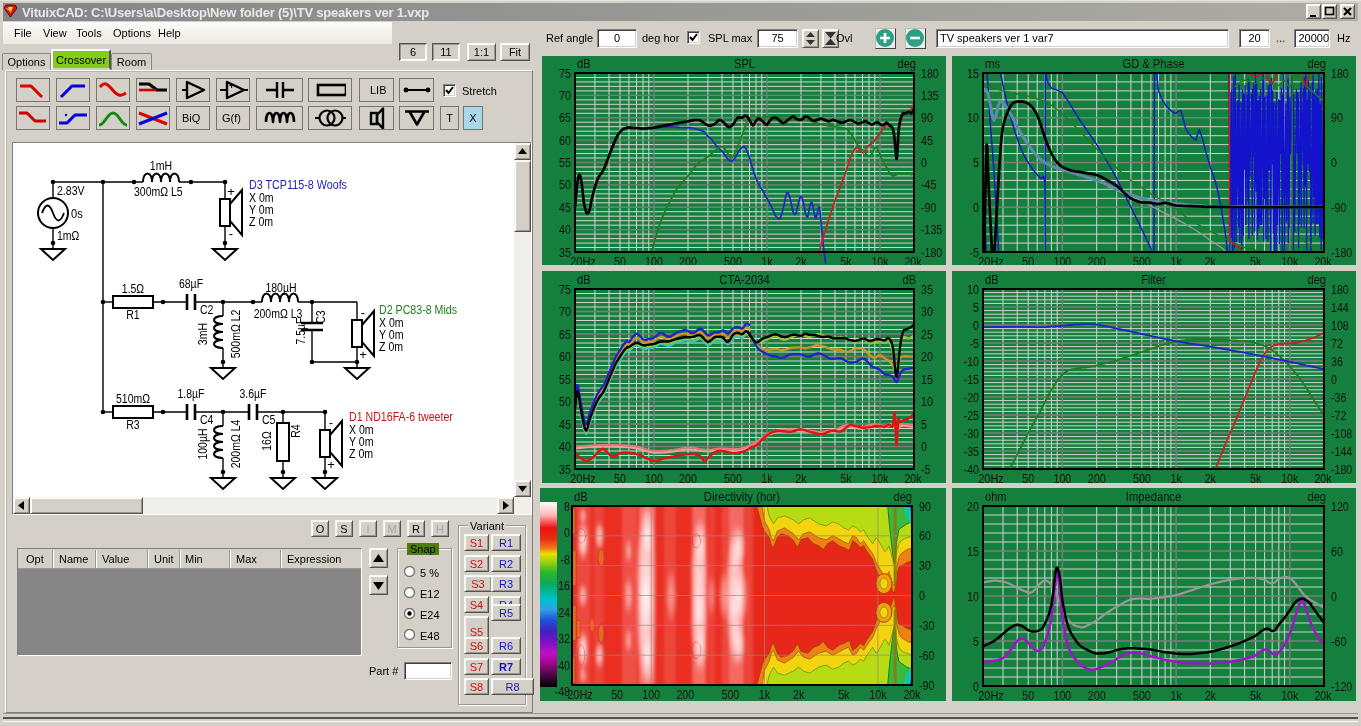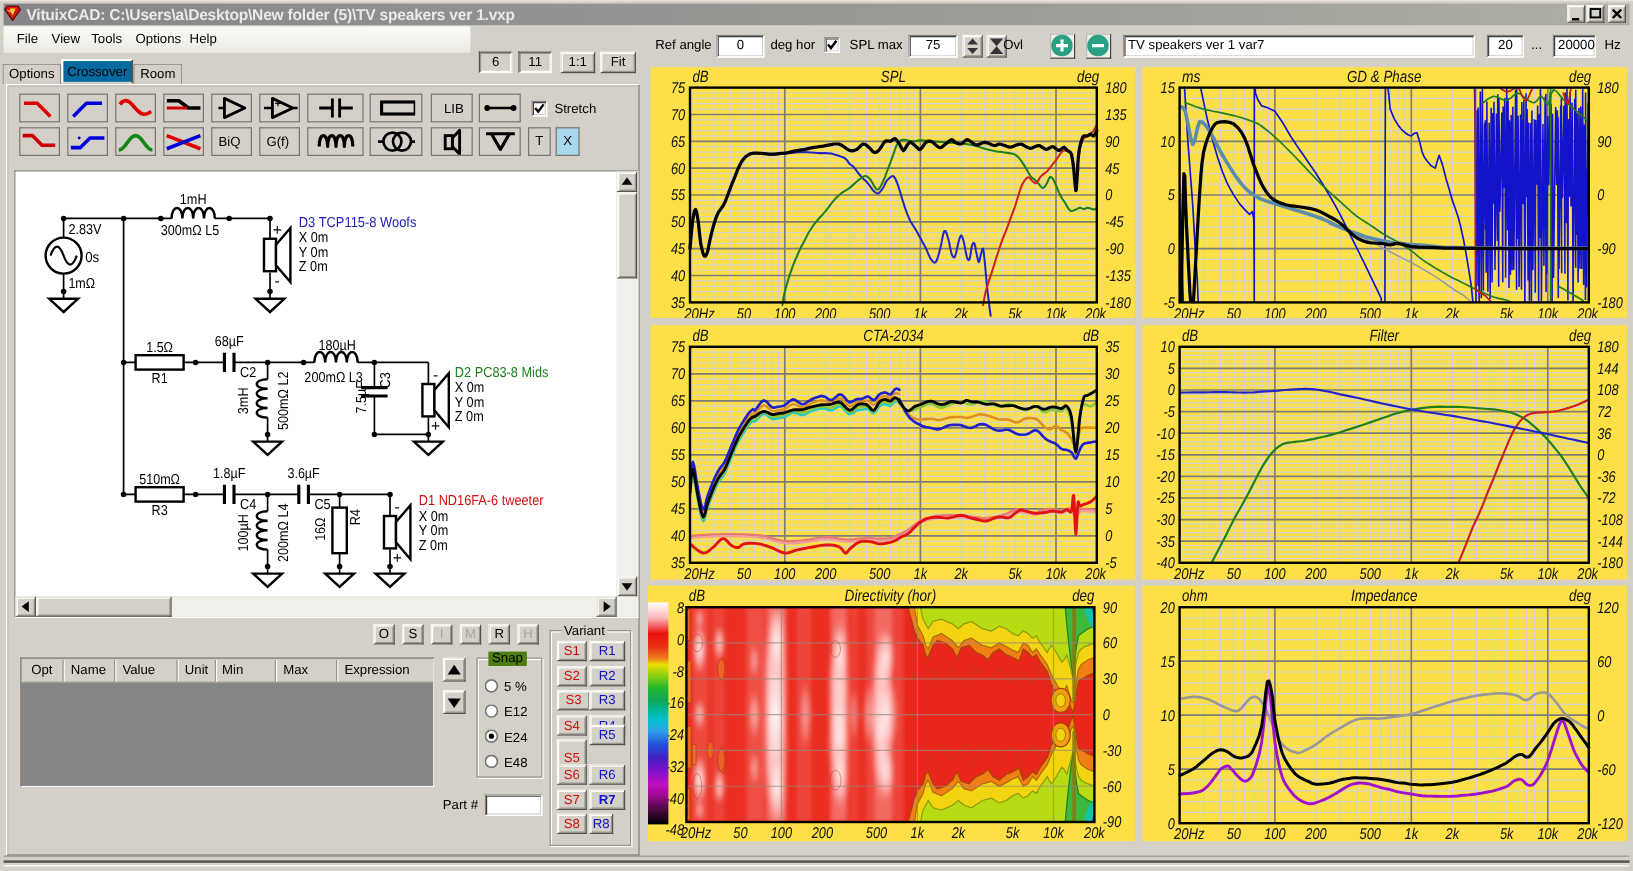--- a/index.html
+++ b/index.html
@@ -3,21 +3,21 @@
 * { margin:0; padding:0; box-sizing:border-box; }
 html,body { width:1361px; height:726px; overflow:hidden; }
 body { background:#d4d0c8; font-family:"Liberation Sans",sans-serif; font-size:11px; color:#000; position:relative; }
 .abs { position:absolute; }
 .raised { background:#d4d0c8; border:1px solid; border-color:#f7f5f0 #55534e #55534e #f7f5f0; box-shadow: inset 1px 1px 0 #fff, inset -1px -1px 0 #9a968e; }
 .sunk3d { border:1px solid; border-color:#55534e #f7f5f0 #f7f5f0 #55534e; box-shadow: inset 1px 1px 0 #9a968e, inset -1px -1px 0 #fff; }
 .btn { display:flex; align-items:center; justify-content:center; }
 .input { background:#fff; border:1px solid; border-color:#808080 #fff #fff #808080; box-shadow: inset 1px 1px 0 #404040, inset -1px -1px 0 #d4d0c8; }
 .tbtn { background:#d4d0c8; border:1px solid #77756f; display:flex; align-items:center; justify-content:center; }
 .gb { border:1px solid #9a968e; box-shadow:1px 1px 0 #fff, inset 1px 1px 0 #fff; }
-.panel { background:#fde047; position:absolute;font-style:italic; }
+.panel { background:#15803d; position:absolute; }
 svg text { font-family:"Liberation Sans",sans-serif; }
 </style></head><body>
 <div class="abs" style="left:0;top:0;width:1361px;height:3px;background:#d4d0c8;border-top:1px solid #e8e4dc"></div>
 <div class="abs" style="left:3px;top:3px;width:1355px;height:18px;background:linear-gradient(to right,#86868a,#9a9a96 55%,#aeaea6)"></div>
 <svg class="abs" style="left:3px;top:4px" width="15" height="14">
     <polygon points="3,1 12,1 14,4 7.5,13 1,4" fill="#d81414" stroke="#5a0505" stroke-width="1"></polygon>
     <polygon points="5,3 10,3 7.5,9" fill="#ffd020"></polygon>
     <polygon points="2.2,4.5 5.5,4.5 7,7" fill="#f8f0b0" opacity="0.7"></polygon>
   </svg>
 <div class="abs" style="left:22px;top:5px;font-weight:bold;font-size:13px;color:#e9e9e5;letter-spacing:-0.2px">VituixCAD: C:\Users\a\Desktop\New folder (5)\TV speakers ver 1.vxp</div>
@@ -65,21 +65,21 @@
       <circle cx="10" cy="10" r="9" fill="#2aa185"></circle>
       <path d="M5 10H15" stroke="#fff" stroke-width="2.6"></path>
     </svg></div>
 <div class="abs input" style="left:936px;top:29px;width:293px;height:19px;line-height:17px;padding-left:3px">TV speakers ver 1 var7</div>
 <div class="abs input" style="left:1239px;top:29px;width:31px;height:19px;text-align:center;line-height:17px">20</div>
 <div class="abs" style="left:1276px;top:32px">...</div>
 <div class="abs input" style="left:1294px;top:29px;width:36px;height:19px;text-align:right;line-height:17px">20000</div>
 <div class="abs" style="left:1337px;top:32px">Hz</div>
 <div class="abs" style="left:5px;top:70px;width:528px;height:643px;border:1px solid;border-color:#fff #807c74 #807c74 #fff;box-shadow:inset 1px 1px 0 #b8b4aa"></div>
 <div class="abs" style="left:2px;top:53px;width:49px;height:17px;background:#d4d0c8;border:1px solid #888;border-bottom:none;border-radius:2px 2px 0 0;text-align:center;padding-top:2px">Options</div>
-<div class="abs" style="left:51px;top:49px;width:60px;height:21px;background:#0369a1;border:2px solid;border-color:#fff #55534e #d4d0c8 #fff;border-radius:2px 2px 0 0;text-align:center;padding-top:3px;z-index:3">Crossover</div>
+<div class="abs" style="left:51px;top:49px;width:60px;height:21px;background:#84cc16;border:2px solid;border-color:#fff #55534e #d4d0c8 #fff;border-radius:2px 2px 0 0;text-align:center;padding-top:3px;z-index:3">Crossover</div>
 <div class="abs" style="left:111px;top:53px;width:41px;height:17px;background:#d4d0c8;border:1px solid #888;border-bottom:none;border-radius:2px 2px 0 0;text-align:center;padding-top:2px">Room</div>
 <div class="abs tbtn" style="left:16px;top:78px;width:34px;height:24px">
     <svg width="32" height="22">
       <path d="M3 7H14L25 18" stroke="#dd0000" stroke-width="3" fill="none" stroke-linejoin="round"></path>
     </svg>
   </div>
 <div class="abs tbtn" style="left:56px;top:78px;width:34px;height:24px">
     <svg width="32" height="22">
       <path d="M4 18L15 7H28" stroke="#0000dd" stroke-width="3" fill="none" stroke-linejoin="round"></path>
     </svg>
@@ -400,21 +400,21 @@
 <div class="abs raised btn" style="left:491px;top:575px;width:30px;height:17px;color:#1111cc;">R3</div>
 <div class="abs raised btn" style="left:464px;top:596px;width:25px;height:17px;color:#cc1111">S4</div>
 <div class="abs raised btn" style="left:491px;top:596px;width:30px;height:17px;color:#1111cc;">R4</div>
 <div class="abs raised btn" style="left:464px;top:616px;width:25px;height:32px;color:#cc1111">S5</div>
 <div class="abs raised btn" style="left:491px;top:604px;width:30px;height:17px;color:#1111cc;">R5</div>
 <div class="abs raised btn" style="left:464px;top:637px;width:25px;height:17px;color:#cc1111">S6</div>
 <div class="abs raised btn" style="left:491px;top:637px;width:30px;height:17px;color:#1111cc;">R6</div>
 <div class="abs raised btn" style="left:464px;top:658px;width:25px;height:17px;color:#cc1111">S7</div>
 <div class="abs raised btn" style="left:491px;top:658px;width:30px;height:17px;color:#1111cc;font-weight:bold;">R7</div>
 <div class="abs raised btn" style="left:464px;top:678px;width:25px;height:17px;color:#cc1111">S8</div>
-<div class="abs raised btn" style="left:491px;top:678px;width:20px;height:17px;color:#1111cc;">R8</div>
+<div class="abs raised btn" style="left:491px;top:678px;width:43px;height:17px;color:#1111cc;">R8</div>
 <div class="abs" style="left:3px;top:713px;width:1355px;height:1px;background:#9a968e"></div>
 <div class="abs" style="left:3px;top:717px;width:1355px;height:2px;background:#55534e"></div>
 <div class="abs" style="left:3px;top:721px;width:1355px;height:1px;background:#fff"></div>
 <div class="panel" style="left:542px;top:56px;width:404px;height:209px"><svg width="404" height="209" font-family="Liberation Sans, sans-serif">
       <path d="M52.9 17V196 M67.0 17V196 M78.0 17V196 M86.9 17V196 M94.5 17V196 M101.0 17V196 M106.8 17V196 M146.0 17V196 M165.9 17V196 M180.0 17V196 M191.0 17V196 M199.9 17V196 M207.5 17V196 M214.0 17V196 M219.8 17V196 M259.0 17V196 M278.9 17V196 M293.0 17V196 M304.0 17V196 M312.9 17V196 M320.5 17V196 M327.0 17V196 M332.8 17V196 M33 191.5H372 M33 187.1H372 M33 182.6H372 M33 178.1H372 M33 169.2H372 M33 164.7H372 M33 160.2H372 M33 155.7H372 M33 146.8H372 M33 142.3H372 M33 137.8H372 M33 133.3H372 M33 124.4H372 M33 119.9H372 M33 115.5H372 M33 111.0H372 M33 102.0H372 M33 97.5H372 M33 93.1H372 M33 88.6H372 M33 79.7H372 M33 75.2H372 M33 70.7H372 M33 66.2H372 M33 57.3H372 M33 52.8H372 M33 48.3H372 M33 43.9H372 M33 34.9H372 M33 30.4H372 M33 25.9H372 M33 21.5H372" stroke="#d2d2d2" stroke-width="1" fill="none"></path>
       <path d="M112.0 17V196 M225.0 17V196 M338.0 17V196 M33 173.6H372 M33 151.2H372 M33 128.9H372 M33 106.5H372 M33 84.1H372 M33 61.8H372 M33 39.4H372" stroke="#7c7c7c" stroke-width="1.4" fill="none"></path>
       <path d="M33.0 151.2 L33.6 144.3 L34.5 134.5 L35.4 126.6 L36.2 122.0 L36.9 119.3 L37.7 118.6 L38.4 120.4 L39.1 124.2 L39.9 128.9 L40.5 134.5 L41.2 141.1 L41.9 146.8 L42.9 151.4 L43.9 155.3 L44.9 157.5 L45.9 157.4 L46.9 155.7 L47.7 153.5 L48.3 151.0 L48.8 148.0 L49.5 144.5 L50.5 140.2 L51.7 135.4 L52.9 131.1 L54.0 127.6 L55.0 124.6 L56.1 122.2 L57.1 120.3 L58.1 119.0 L59.0 117.7 L60.0 116.3 L60.9 114.9 L61.8 113.2 L62.7 111.1 L63.6 108.8 L64.5 106.5 L65.3 104.3 L66.1 102.2 L67.0 99.8 L68.1 96.9 L69.4 93.8 L70.6 90.8 L71.7 88.0 L72.7 85.3 L73.9 82.8 L75.2 80.3 L76.5 78.0 L78.0 76.1 L79.5 74.5 L81.1 73.4 L82.6 72.5 L84.0 71.9 L85.3 71.7 L86.9 71.6 L89.2 71.6 L91.9 71.8 L94.5 72.0 L96.8 72.4 L98.9 72.7 L101.0 72.9 L103.0 72.9 L105.0 72.7 L106.8 72.5 L108.4 72.4 L110.0 72.2 L112.0 72.0 L114.7 71.8 L117.9 71.4 L120.9 71.1 L123.6 70.9 L126.1 70.8 L128.5 70.7 L130.8 70.8 L133.0 71.0 L135.0 71.1 L137.1 71.3 L139.0 71.5 L140.8 71.6 L142.6 71.6 L144.3 71.6 L146.0 71.6 L147.5 71.7 L149.0 71.8 L150.7 72.0 L152.7 72.5 L154.9 73.2 L157.0 73.8 L158.9 74.5 L160.8 75.1 L162.5 76.1 L163.8 77.5 L164.9 79.1 L165.9 80.5 L166.9 81.3 L167.9 81.9 L169.1 82.8 L170.5 84.5 L172.0 86.6 L173.5 88.6 L174.9 90.3 L176.3 91.8 L177.5 93.1 L178.4 93.9 L179.2 94.5 L180.0 95.3 L181.2 96.7 L182.4 98.3 L183.6 99.8 L184.4 101.0 L185.0 102.0 L185.8 102.9 L186.8 103.8 L188.0 104.7 L189.0 105.2 L189.7 105.2 L190.3 104.9 L191.0 104.3 L191.9 103.3 L192.9 102.1 L193.8 100.7 L194.7 99.0 L195.6 97.0 L196.5 95.3 L197.6 93.9 L198.8 92.7 L199.9 91.7 L200.8 91.1 L201.6 90.7 L202.3 90.8 L203.1 91.4 L203.8 92.4 L204.6 94.0 L205.5 96.2 L206.5 98.9 L207.5 102.0 L208.6 105.6 L209.7 109.5 L210.9 113.2 L211.9 116.4 L213.0 119.4 L214.0 122.2 L215.0 124.6 L216.0 126.9 L217.0 128.9 L218.0 130.5 L218.9 131.9 L219.8 133.3 L220.7 134.8 L221.6 136.3 L222.5 137.8 L223.2 139.2 L224.0 140.5 L225.0 142.3 L226.4 145.0 L228.1 148.1 L229.7 151.2 L231.1 154.5 L232.5 157.7 L233.9 160.2 L235.3 161.9 L236.6 162.9 L237.9 162.4 L239.1 159.8 L240.3 155.7 L241.5 151.2 L242.7 145.8 L243.8 140.0 L244.9 136.5 L246.0 136.6 L247.0 139.0 L248.0 142.3 L249.1 146.6 L250.1 151.8 L251.0 155.7 L252.0 157.8 L252.9 158.6 L253.8 158.0 L254.7 155.1 L255.6 150.7 L256.5 146.8 L257.3 143.7 L258.2 141.1 L259.0 140.1 L259.8 141.1 L260.6 143.7 L261.4 146.8 L262.2 150.5 L262.9 154.7 L263.7 158.0 L264.4 159.9 L265.1 160.8 L265.9 160.2 L266.6 157.1 L267.3 152.6 L267.9 149.0 L268.6 147.2 L269.3 146.4 L270.0 146.8 L270.6 149.0 L271.2 152.5 L271.9 155.7 L272.5 158.6 L273.1 161.3 L273.7 162.4 L274.3 161.1 L274.9 158.3 L275.5 155.7 L276.1 153.4 L276.7 151.3 L277.2 151.2 L277.8 154.2 L278.3 159.2 L278.9 164.7 L279.4 170.5 L280.0 176.8 L280.5 182.6 L281.0 187.5 L281.6 191.9 L282.1 196.0 L282.6 200.3 L283.2 204.4 L283.6 207.2" fill="none" stroke="#2323c8" stroke-width="1.7" stroke-linejoin="round" stroke-linecap="round"></path>
       <path d="M110.0 198.2 L110.4 195.5 L111.0 191.5 L112.0 187.1 L113.4 182.0 L115.0 176.4 L116.7 171.4 L118.1 167.2 L119.5 163.6 L120.9 160.2 L122.3 157.0 L123.6 154.0 L124.9 151.2 L126.1 148.8 L127.3 146.7 L128.5 144.5 L129.5 142.4 L130.6 140.2 L131.9 137.8 L133.7 135.0 L135.7 131.9 L138.0 128.9 L140.6 125.9 L143.4 122.9 L146.0 119.9 L148.4 116.8 L150.7 113.7 L152.9 111.0 L154.9 108.8 L156.8 106.9 L158.9 105.2 L161.2 103.6 L163.6 102.2 L165.9 100.7 L168.0 98.9 L170.1 97.0 L172.0 95.3 L174.0 93.7 L175.9 92.3 L177.5 91.3 L178.5 90.7 L179.2 90.6 L180.0 90.8 L181.1 91.5 L182.4 92.6 L183.6 94.0 L184.7 95.8 L185.9 98.0 L186.9 99.8 L187.7 100.9 L188.3 101.7 L189.0 102.0 L189.6 102.0 L190.2 101.6 L191.0 100.7 L191.9 99.2 L192.9 97.4 L193.8 95.3 L194.7 93.3 L195.6 91.1 L196.5 88.6 L197.6 85.8 L198.8 82.7 L199.9 79.7 L201.0 76.6 L202.1 73.5 L203.1 70.7 L203.9 68.4 L204.6 66.5 L205.3 64.9 L206.0 63.6 L206.7 62.6 L207.5 61.8 L208.5 61.1 L209.7 60.7 L210.9 60.4 L211.8 60.4 L212.8 60.6 L214.0 60.9 L215.8 61.2 L217.8 61.6 L219.8 61.8 L221.4 61.5 L223.0 61.1 L225.0 60.9 L227.6 61.0 L230.7 61.4 L233.9 61.8 L237.3 62.0 L240.9 62.3 L244.9 62.6 L249.5 62.9 L254.4 63.2 L259.0 63.5 L263.0 64.0 L266.6 64.6 L270.0 65.3 L273.1 66.2 L276.1 67.2 L278.9 68.0 L281.6 68.7 L284.1 69.3 L286.5 69.8 L288.8 70.2 L290.9 70.4 L293.0 70.7 L295.0 71.0 L296.9 71.3 L298.8 71.6 L300.6 71.9 L302.3 72.2 L304.0 72.9 L305.6 74.1 L307.1 75.6 L308.6 77.4 L310.1 79.5 L311.5 81.8 L312.9 84.1 L314.3 86.5 L315.6 88.9 L316.8 90.8 L318.1 92.1 L319.3 93.0 L320.5 94.0 L321.6 95.1 L322.8 96.4 L323.9 97.5 L324.9 98.9 L326.0 100.1 L327.0 100.7 L328.0 100.2 L329.0 99.0 L330.0 97.5 L331.0 95.5 L331.9 93.2 L332.8 91.7 L333.7 91.5 L334.6 92.1 L335.5 93.1 L336.3 94.6 L337.2 96.5 L338.0 98.4 L338.8 100.4 L339.6 102.4 L340.4 104.3 L341.2 105.9 L341.9 107.4 L342.7 108.7 L343.4 109.9 L344.1 110.8 L344.8 111.9 L345.5 113.0 L346.2 114.3 L346.9 115.5 L347.6 116.6 L348.3 117.7 L348.9 118.6 L349.5 119.3 L350.1 119.7 L350.9 119.9 L352.0 119.7 L353.2 119.1 L354.5 118.6 L355.7 118.1 L356.8 117.5 L357.9 117.2 L359.0 117.4 L360.0 117.9 L361.0 118.1 L362.1 117.9 L363.1 117.5 L364.0 117.2 L365.0 117.3 L365.9 117.5 L366.8 117.7 L367.7 118.0 L368.6 118.4 L369.5 118.6 L370.4 118.3 L371.4 117.7 L372.0 117.2" fill="none" stroke="#1e7d1e" stroke-width="1.7" stroke-linejoin="round" stroke-linecap="round"></path>
       <path d="M277.2 198.2 L277.6 196.0 L278.2 192.8 L278.9 189.3 L279.8 185.6 L281.0 181.7 L282.1 178.1 L283.1 175.0 L284.1 172.1 L285.0 169.2 L286.0 166.1 L286.9 163.1 L287.8 160.2 L288.7 157.4 L289.6 154.8 L290.5 152.1 L291.3 149.6 L292.1 147.2 L293.0 144.5 L294.1 141.7 L295.4 138.6 L296.6 135.6 L297.7 132.7 L298.7 129.8 L299.9 126.6 L301.2 123.0 L302.7 119.1 L304.0 115.5 L305.0 112.3 L305.9 109.3 L306.8 106.5 L307.7 103.6 L308.6 100.9 L309.5 98.4 L310.6 96.3 L311.8 94.5 L312.9 93.1 L313.8 92.2 L314.6 91.8 L315.3 91.7 L316.1 92.2 L316.8 93.1 L317.6 94.0 L318.5 95.0 L319.6 96.0 L320.5 96.7 L321.2 96.6 L321.9 96.0 L322.5 95.3 L323.2 94.4 L323.8 93.3 L324.5 92.2 L325.3 91.2 L326.1 90.3 L327.0 89.5 L328.0 88.7 L329.0 88.1 L330.0 87.3 L331.0 86.3 L331.9 85.2 L332.8 84.1 L333.7 82.9 L334.6 81.7 L335.5 80.5 L336.3 79.5 L337.2 78.5 L338.0 77.4 L338.8 76.2 L339.6 75.0 L340.4 73.8 L341.2 72.7 L341.9 71.6 L342.7 70.7 L343.4 70.1 L344.1 69.6 L344.8 69.4 L345.5 69.4 L346.2 69.6 L346.9 69.8 L347.6 70.1 L348.3 70.4 L348.9 70.7 L349.6 70.8 L350.2 70.9 L350.9 72.0 L351.5 74.5 L352.2 77.9 L352.7 81.9 L353.1 87.1 L353.5 92.9 L353.8 97.5 L354.1 100.7 L354.3 102.6 L354.5 102.9 L354.7 100.9 L354.9 97.2 L355.2 93.1 L355.5 88.8 L355.8 84.1 L356.2 79.7 L356.7 75.6 L357.3 71.7 L357.9 68.5 L358.4 66.0 L359.0 64.2 L359.5 62.6 L360.0 61.4 L360.4 60.4 L361.0 59.5 L361.9 58.7 L363.0 58.0 L364.0 57.3 L365.0 56.5 L365.9 55.8 L366.8 55.0 L367.7 54.4 L368.6 53.8 L369.5 52.8 L370.4 51.0 L371.4 48.9 L372.0 47.4" fill="none" stroke="#cc2020" stroke-width="1.7" stroke-linejoin="round" stroke-linecap="round"></path>
       <path d="M33.0 151.2 L33.6 144.3 L34.5 134.5 L35.4 126.6 L36.2 122.0 L36.9 119.3 L37.7 118.6 L38.4 120.4 L39.1 124.2 L39.9 128.9 L40.5 134.5 L41.2 141.1 L41.9 146.8 L42.9 151.4 L43.9 155.3 L44.9 157.5 L45.9 157.4 L46.9 155.7 L47.7 153.5 L48.3 151.0 L48.8 148.0 L49.5 144.5 L50.5 140.2 L51.7 135.4 L52.9 131.1 L54.0 127.6 L55.0 124.6 L56.1 122.2 L57.1 120.3 L58.1 119.0 L59.0 117.7 L60.0 116.3 L60.9 114.9 L61.8 113.2 L62.7 111.1 L63.6 108.8 L64.5 106.5 L65.3 104.3 L66.1 102.2 L67.0 99.8 L68.1 96.9 L69.4 93.8 L70.6 90.8 L71.7 88.0 L72.7 85.3 L73.9 82.8 L75.2 80.3 L76.5 78.0 L78.0 76.1 L79.5 74.5 L81.1 73.4 L82.6 72.5 L84.0 71.9 L85.3 71.7 L86.9 71.6 L89.2 71.6 L91.9 71.8 L94.5 72.0 L96.8 72.2 L98.9 72.4 L101.0 72.5 L103.0 72.4 L105.0 72.2 L106.8 72.0 L108.4 71.9 L110.0 71.8 L112.0 71.6 L114.7 71.1 L117.9 70.4 L120.9 69.8 L123.6 69.3 L126.1 68.9 L128.5 68.5 L130.8 68.0 L133.0 67.5 L135.0 67.1 L137.1 66.8 L139.0 66.5 L140.8 66.2 L142.4 65.9 L143.9 65.7 L146.0 65.3 L149.3 64.7 L153.2 64.0 L157.0 64.0 L160.2 65.5 L163.2 67.8 L165.9 69.4 L168.2 69.7 L170.1 69.3 L172.0 68.5 L173.9 67.0 L175.7 65.0 L177.5 64.0 L179.2 64.4 L180.8 65.7 L182.4 67.1 L183.9 68.6 L185.4 70.3 L186.9 71.1 L188.2 70.9 L189.6 69.9 L191.0 68.5 L192.5 66.3 L194.1 63.6 L195.6 61.8 L197.1 61.3 L198.5 61.7 L199.9 61.8 L201.3 60.9 L202.6 59.8 L203.8 59.5 L205.1 60.5 L206.3 62.2 L207.5 64.0 L208.6 66.1 L209.8 68.3 L210.9 69.4 L211.9 68.5 L213.0 66.6 L214.0 64.9 L214.9 63.7 L215.8 62.8 L217.0 62.6 L218.8 63.8 L220.8 65.6 L222.5 67.1 L223.4 68.1 L224.1 68.7 L225.0 68.5 L226.4 66.9 L228.1 64.5 L229.7 62.6 L231.1 61.8 L232.5 61.6 L233.9 61.8 L235.3 62.5 L236.6 63.8 L237.9 64.9 L239.1 65.9 L240.3 66.7 L241.5 67.1 L242.5 66.8 L243.6 66.0 L244.9 64.9 L246.8 63.3 L249.1 61.5 L251.0 60.4 L252.1 60.7 L252.8 61.7 L253.8 62.6 L255.4 63.3 L257.2 63.9 L259.0 64.0 L260.6 62.9 L262.2 61.4 L263.7 60.4 L265.1 60.7 L266.6 61.7 L267.9 62.6 L269.2 63.6 L270.3 64.5 L271.9 64.9 L274.0 64.3 L276.4 63.2 L278.9 62.6 L281.5 63.3 L284.2 64.6 L286.5 65.3 L288.0 65.1 L289.2 64.4 L290.5 64.0 L292.1 64.2 L293.8 64.8 L295.4 65.3 L296.9 65.9 L298.4 66.4 L299.9 66.7 L301.2 66.4 L302.6 65.9 L304.0 65.3 L305.5 64.7 L307.1 64.2 L308.6 64.0 L310.1 64.5 L311.5 65.4 L312.9 66.2 L314.3 66.8 L315.6 67.4 L316.8 67.6 L318.1 67.3 L319.3 66.7 L320.5 66.2 L321.6 65.8 L322.8 65.4 L323.9 65.3 L324.9 65.7 L326.0 66.5 L327.0 67.1 L328.0 67.7 L329.0 68.2 L330.0 68.5 L331.0 68.2 L331.9 67.6 L332.8 67.1 L333.7 66.7 L334.6 66.3 L335.5 66.2 L336.3 66.6 L337.2 67.4 L338.0 68.0 L338.8 68.6 L339.6 69.1 L340.4 69.4 L341.2 69.1 L341.9 68.6 L342.7 68.0 L343.4 67.4 L344.1 66.9 L344.8 66.7 L345.5 67.2 L346.2 68.1 L346.9 68.9 L347.6 69.4 L348.3 69.7 L348.9 70.3 L349.6 70.7 L350.2 71.4 L350.9 72.9 L351.5 75.8 L352.1 79.5 L352.7 84.1 L353.3 90.9 L354.0 98.5 L354.5 102.9 L354.9 102.1 L355.2 98.0 L355.5 93.1 L355.9 87.4 L356.2 80.8 L356.6 75.2 L357.0 71.4 L357.4 68.6 L357.9 66.2 L358.4 64.0 L358.9 62.0 L359.5 60.4 L360.0 59.0 L360.4 58.0 L361.0 57.3 L361.9 57.1 L363.0 57.3 L364.0 57.3 L365.0 56.8 L365.9 56.2 L366.8 55.9 L367.7 56.4 L368.6 57.2 L369.5 57.3 L370.4 56.0 L371.4 54.2 L372.0 52.8" fill="none" stroke="#000" stroke-width="2.7" stroke-linejoin="round" stroke-linecap="round"></path>

